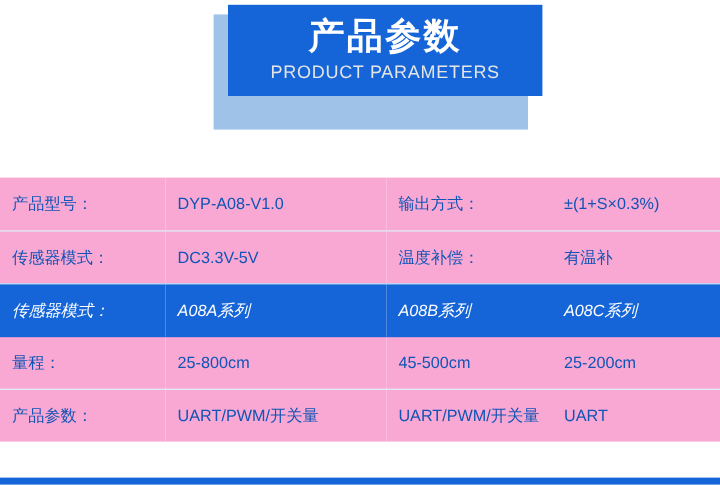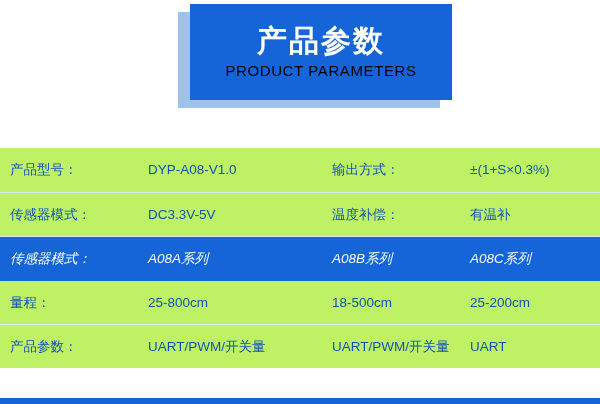--- a/index.html
+++ b/index.html
@@ -34,37 +34,37 @@
     top: 12px;
     width: 262px;
     height: 96px;
     background: #9fc3e8;
   }
   .banner-main {
     position: absolute;
     left: 190px;
     top: 4px;
     width: 262px;
-    height: 96px;
+    height: 76px;
     background: #1565d8;
     display: flex;
     flex-direction: column;
     align-items: center;
     justify-content: center;
   }
   .banner-cn {
     color: #ffffff;
     font-size: 30px;
     font-weight: bold;
     letter-spacing: 2px;
     line-height: 38px;
     white-space: nowrap;
   }
   .banner-en {
-    color: #000000;
+    color: #e5e5e5;
     font-size: 15px;
     letter-spacing: 0.6px;
     line-height: 22px;
     white-space: nowrap;
   }
 
   
   .table {
     position: absolute;
     left: 0;
@@ -75,21 +75,21 @@
   }
   .table tr {
     height: 44px;
   }
   .table td {
     vertical-align: middle;
     font-size: 13.5px;
     color: #1154b5;
     padding: 4px 10px;
     border: 0;
-    background: #bef264;
+    background: #f9a8d4;
     line-height: 17px;
   }
   .table tr.alt td {
     background: #1565d8;
     color: #ffffff;
   }
   td.label {
     width: 118px;
   }
   td.val {
@@ -150,21 +150,21 @@
       </tr>
       <tr class="alt">
         <td class="label">传感器模式：</td>
         <td class="val">A08A系列</td>
         <td class="val">A08B系列</td>
         <td class="val-last">A08C系列</td>
       </tr>
       <tr class="white">
         <td class="label">量程：</td>
         <td class="val">25-800cm</td>
-        <td class="val">18-500cm</td>
+        <td class="val">45-500cm</td>
         <td class="val-last">25-200cm</td>
       </tr>
       <tr class="white">
         <td class="label">产品参数：</td>
         <td class="val">UART/PWM/开关量</td>
         <td class="val">UART/PWM/开关量</td>
         <td class="val-last">UART</td>
       </tr>
     </tbody>
   </table>

